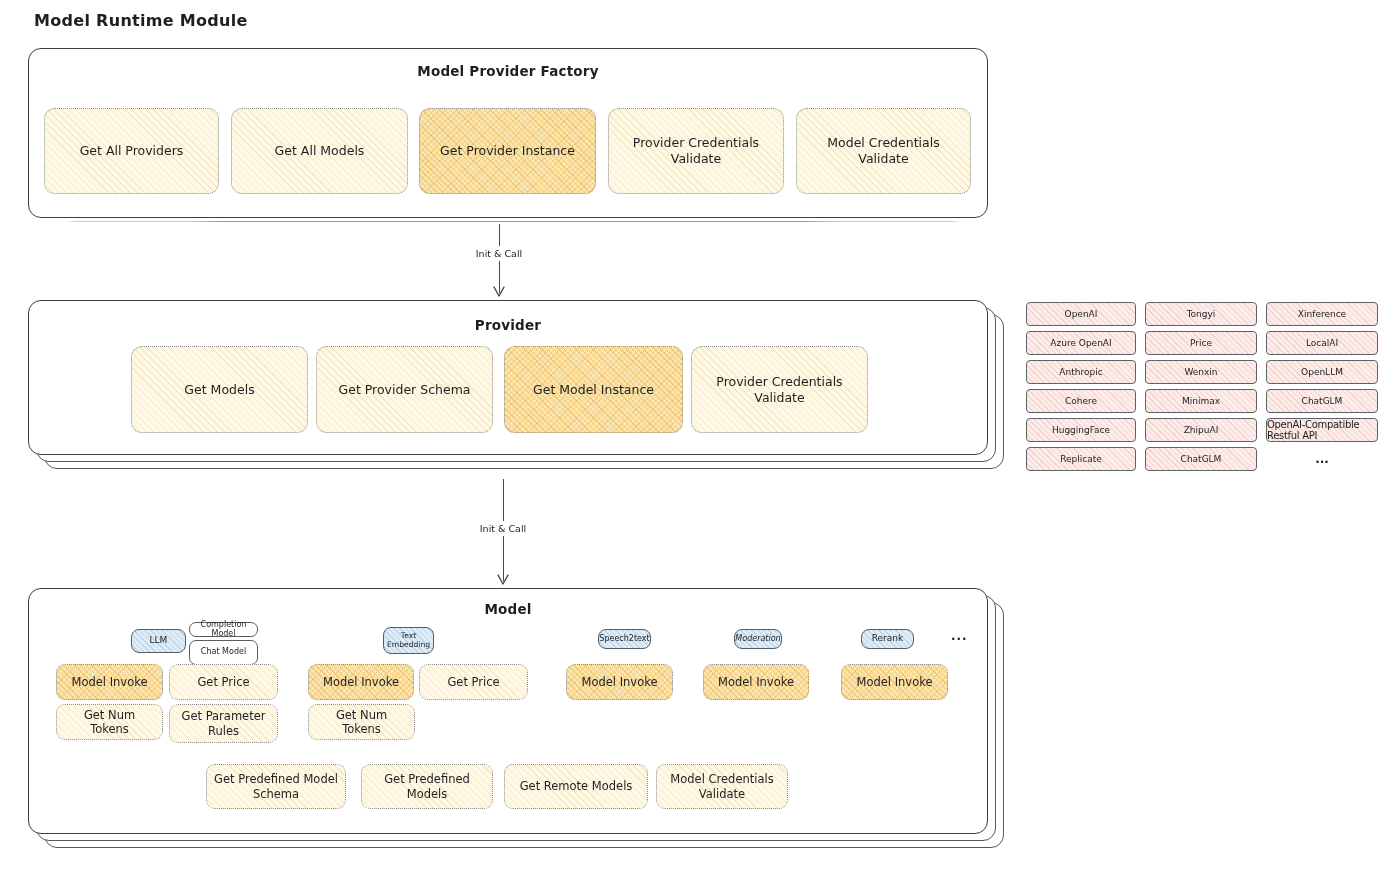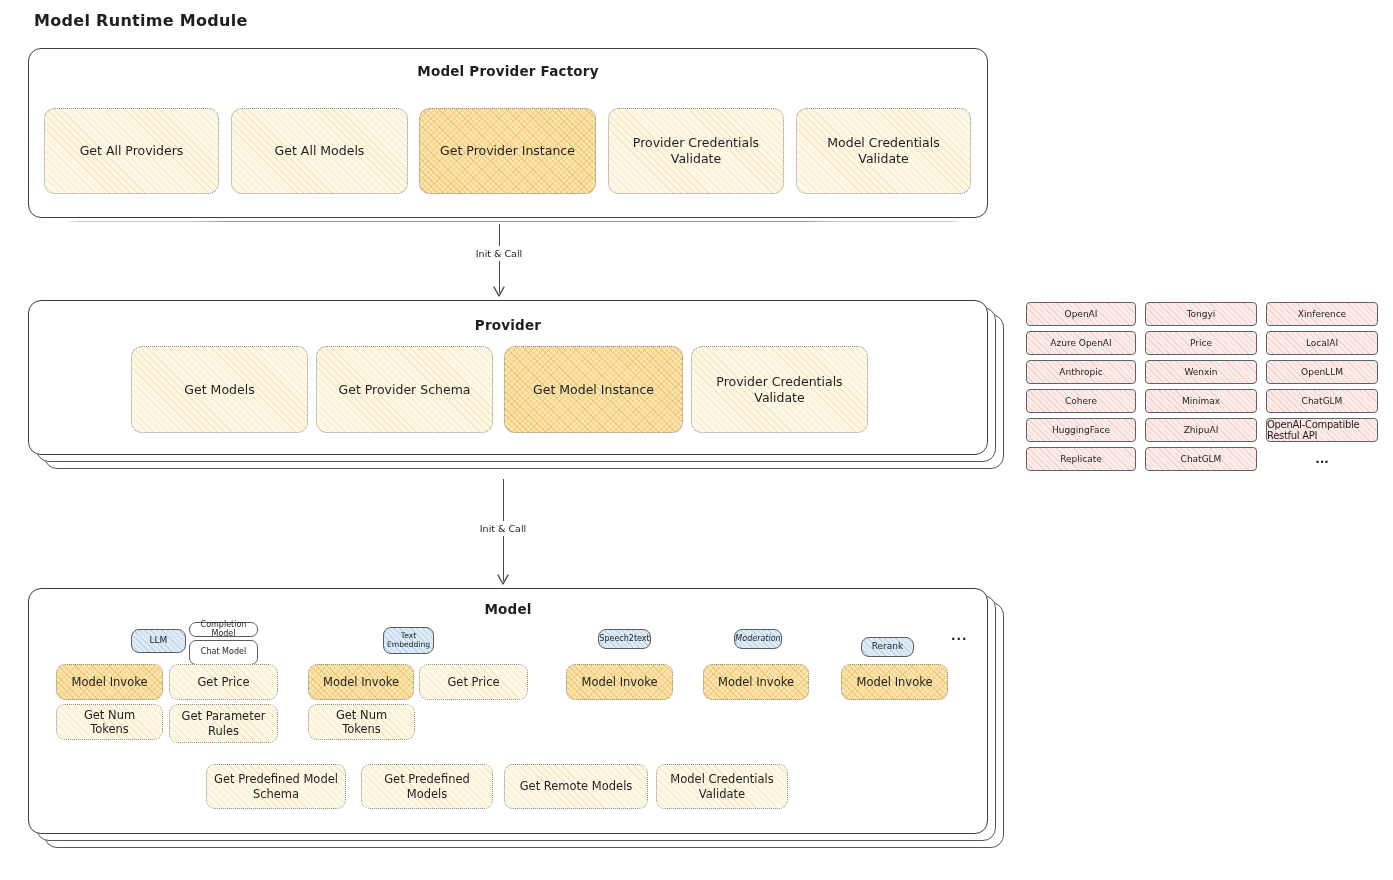--- a/index.html
+++ b/index.html
@@ -140,21 +140,21 @@
     <div class="layer l2"></div>
     <div class="panel-face">
       <div class="panel-title" style="top:12px;">Model</div>
 
       <div class="tab" style="left:102px; top:40px; width:55px; height:24px;">LLM</div>
       <div class="tab white" style="left:160px; top:33px; width:69px; height:15px;">Completion Model</div>
       <div class="tab white" style="left:160px; top:51px; width:69px; height:25px;">Chat Model</div>
       <div class="tab twoline" style="left:354px; top:38px; width:51px; height:27px;">Text Embedding</div>
       <div class="tab" style="left:569px; top:40px; width:53px; height:20px; font-size:8px;">Speech2text</div>
       <div class="tab" style="left:705px; top:40px; width:48px; height:20px; font-size:8px;font-style:italic;">Moderation</div>
-      <div class="tab" style="left:832px; top:40px; width:53px; height:20px;margin-top:8px;">Rerank</div>
+      <div class="tab" style="left:832px; top:40px; width:53px; height:20px;">Rerank</div>
       <div class="more-dots" style="left:922px; top:40px;">...</div>
 
       <div class="fbox sm hl" style="left:27px; top:75px; width:107px; height:36px;">Model Invoke</div>
       <div class="fbox sm" style="left:140px; top:75px; width:109px; height:36px;">Get Price</div>
       <div class="fbox sm" style="left:27px; top:115px; width:107px; height:36px;">Get Num Tokens</div>
       <div class="fbox sm" style="left:140px; top:115px; width:109px; height:39px;">Get Parameter Rules</div>
 
       <div class="fbox sm hl" style="left:279px; top:75px; width:106px; height:36px;">Model Invoke</div>
       <div class="fbox sm" style="left:390px; top:75px; width:109px; height:36px;">Get Price</div>
       <div class="fbox sm" style="left:279px; top:115px; width:107px; height:36px;">Get Num Tokens</div>

